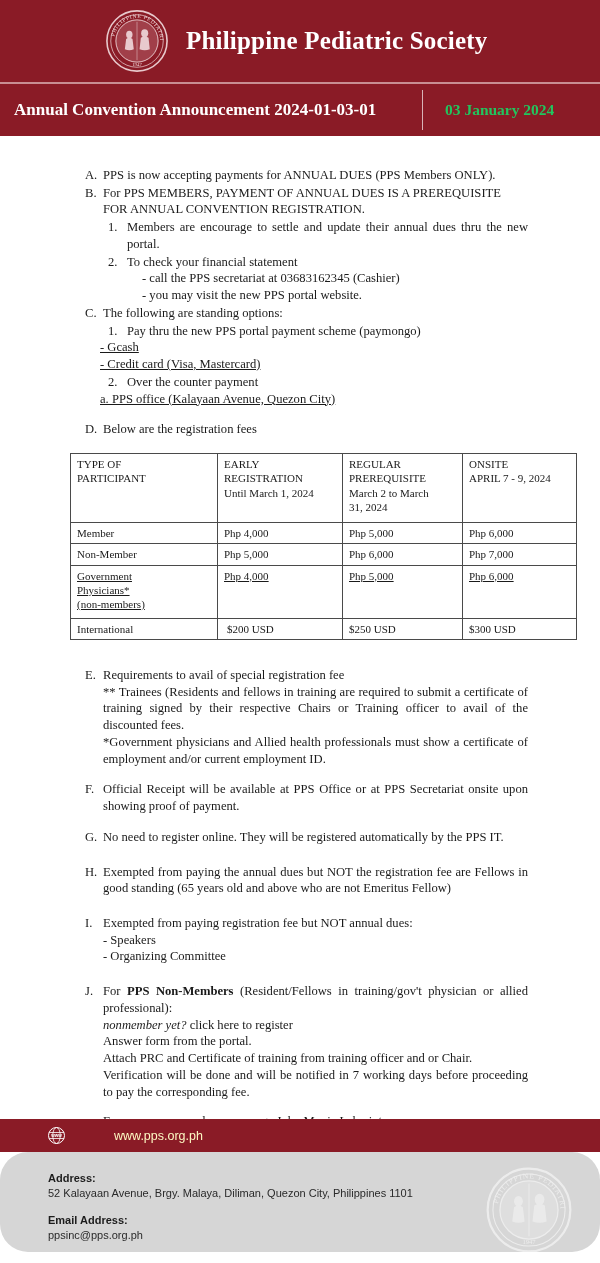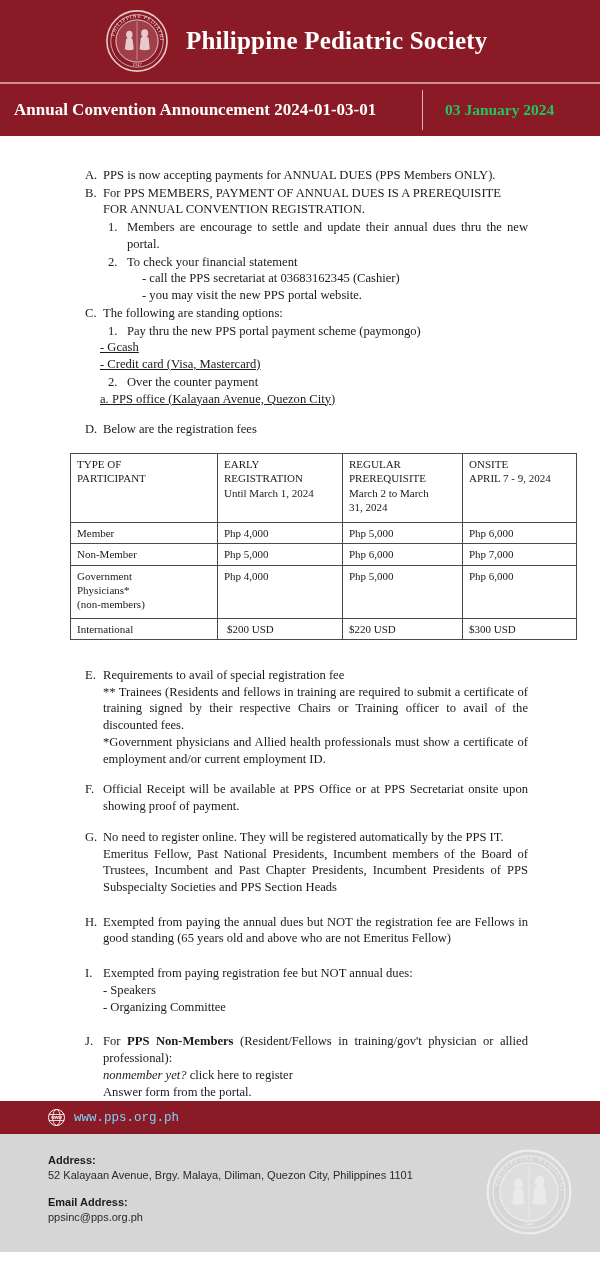--- a/index.html
+++ b/index.html
@@ -147,21 +147,21 @@
     border: 1px solid #4a4a4a;
     padding: 3px 5px 3px 6px;
     vertical-align: top;
     line-height: 1.3;
   }
   table.fees .c0 { width: 135px; }
   table.fees .c1 { width: 113px; }
   table.fees .c2 { width: 108px; }
   table.fees .c3 { width: 102px; }
   table.fees tr.head td { height: 62px; }
-  table.fees tr.r-tall td { height: 46px; }
+  table.fees tr.r-tall td { height: 46px; text-decoration: underline; }
   table.fees tr.r-mid td { height: 30px; }
   .usd { padding-left: 9px !important; }
 
   
   .footer {
     position: absolute;
     left: 0;
     right: 0;
     bottom: 0;
   }
@@ -173,31 +173,33 @@
     padding-left: 48px;
     box-sizing: border-box;
   }
   .globe {
     width: 17px;
     height: 17px;
     flex: 0 0 17px;
     margin-right: 9px;
   }
   .footer-url {
-    color: #7dd3fc;
-    font-family: Liberation Mono, monospace;
+    color: #fef9c3;
+    font-family: Liberation Sans, sans-serif;
     font-size: 12.5px;
+    margin-left: 40px;
   }
   .footer-body {
     background: #d6d6d6;
-    height: 118px;
+    height: 100px;
     position: relative;
     font-family: "Liberation Sans", sans-serif;
     box-sizing: border-box;
     padding: 20px 0 8px 48px;
+    border-radius: 28px;
   }
   .footer-white {
     background: #ffffff;
     height: 11px;
   }
   .f-label {
     font-size: 11px;
     font-weight: bold;
     color: #1c1c1c;
     margin-bottom: 3px;
@@ -365,21 +367,21 @@
           </td>
           <td class="c1">Php 4,000</td>
           <td class="c2">Php 5,000</td>
           <td class="c3">Php 6,000</td>
         </tr>
 
 
         <tr>
           <td class="c0">International</td>
           <td class="c1 usd">$200 USD</td>
-          <td class="c2">$220 USD</td>
+          <td class="c2">$250 USD</td>
           <td class="c3">$300 USD</td>
         </tr>
       </tbody>
     </table>
   </div>
 
   <div class="list">
     <div class="gap-md"></div>
 
     <div class="row lvl-a">
@@ -398,23 +400,20 @@
     <div class="row lvl-a">
       <div class="mk">F.</div>
       <div class="tx justify">Official Receipt will be available at PPS Office or at PPS Secretariat onsite upon showing proof of payment.</div>
     </div>
 
     <div class="gap-md"></div>
 
     <div class="row lvl-a">
       <div class="mk">G.</div>
       <div class="tx">No need to register online. They will be registered automatically by the PPS IT.</div>
-    </div>
-    <div class="row cont">
-      <div class="tx justify">Emeritus Fellow, Past National Presidents, Incumbent members of the Board of Trustees, Incumbent and Past Chapter Presidents, Incumbent Presidents of PPS Subspecialty Societies and PPS Section Heads</div>
     </div>
 
     <div class="gap-lg"></div>
 
     <div class="row lvl-a">
       <div class="mk">H.</div>
       <div class="tx justify">Exempted from paying the annual dues but NOT the registration fee are Fellows in good standing (65 years old and above who are not Emeritus Fellow)</div>
     </div>
 
     <div class="gap-lg"></div>

